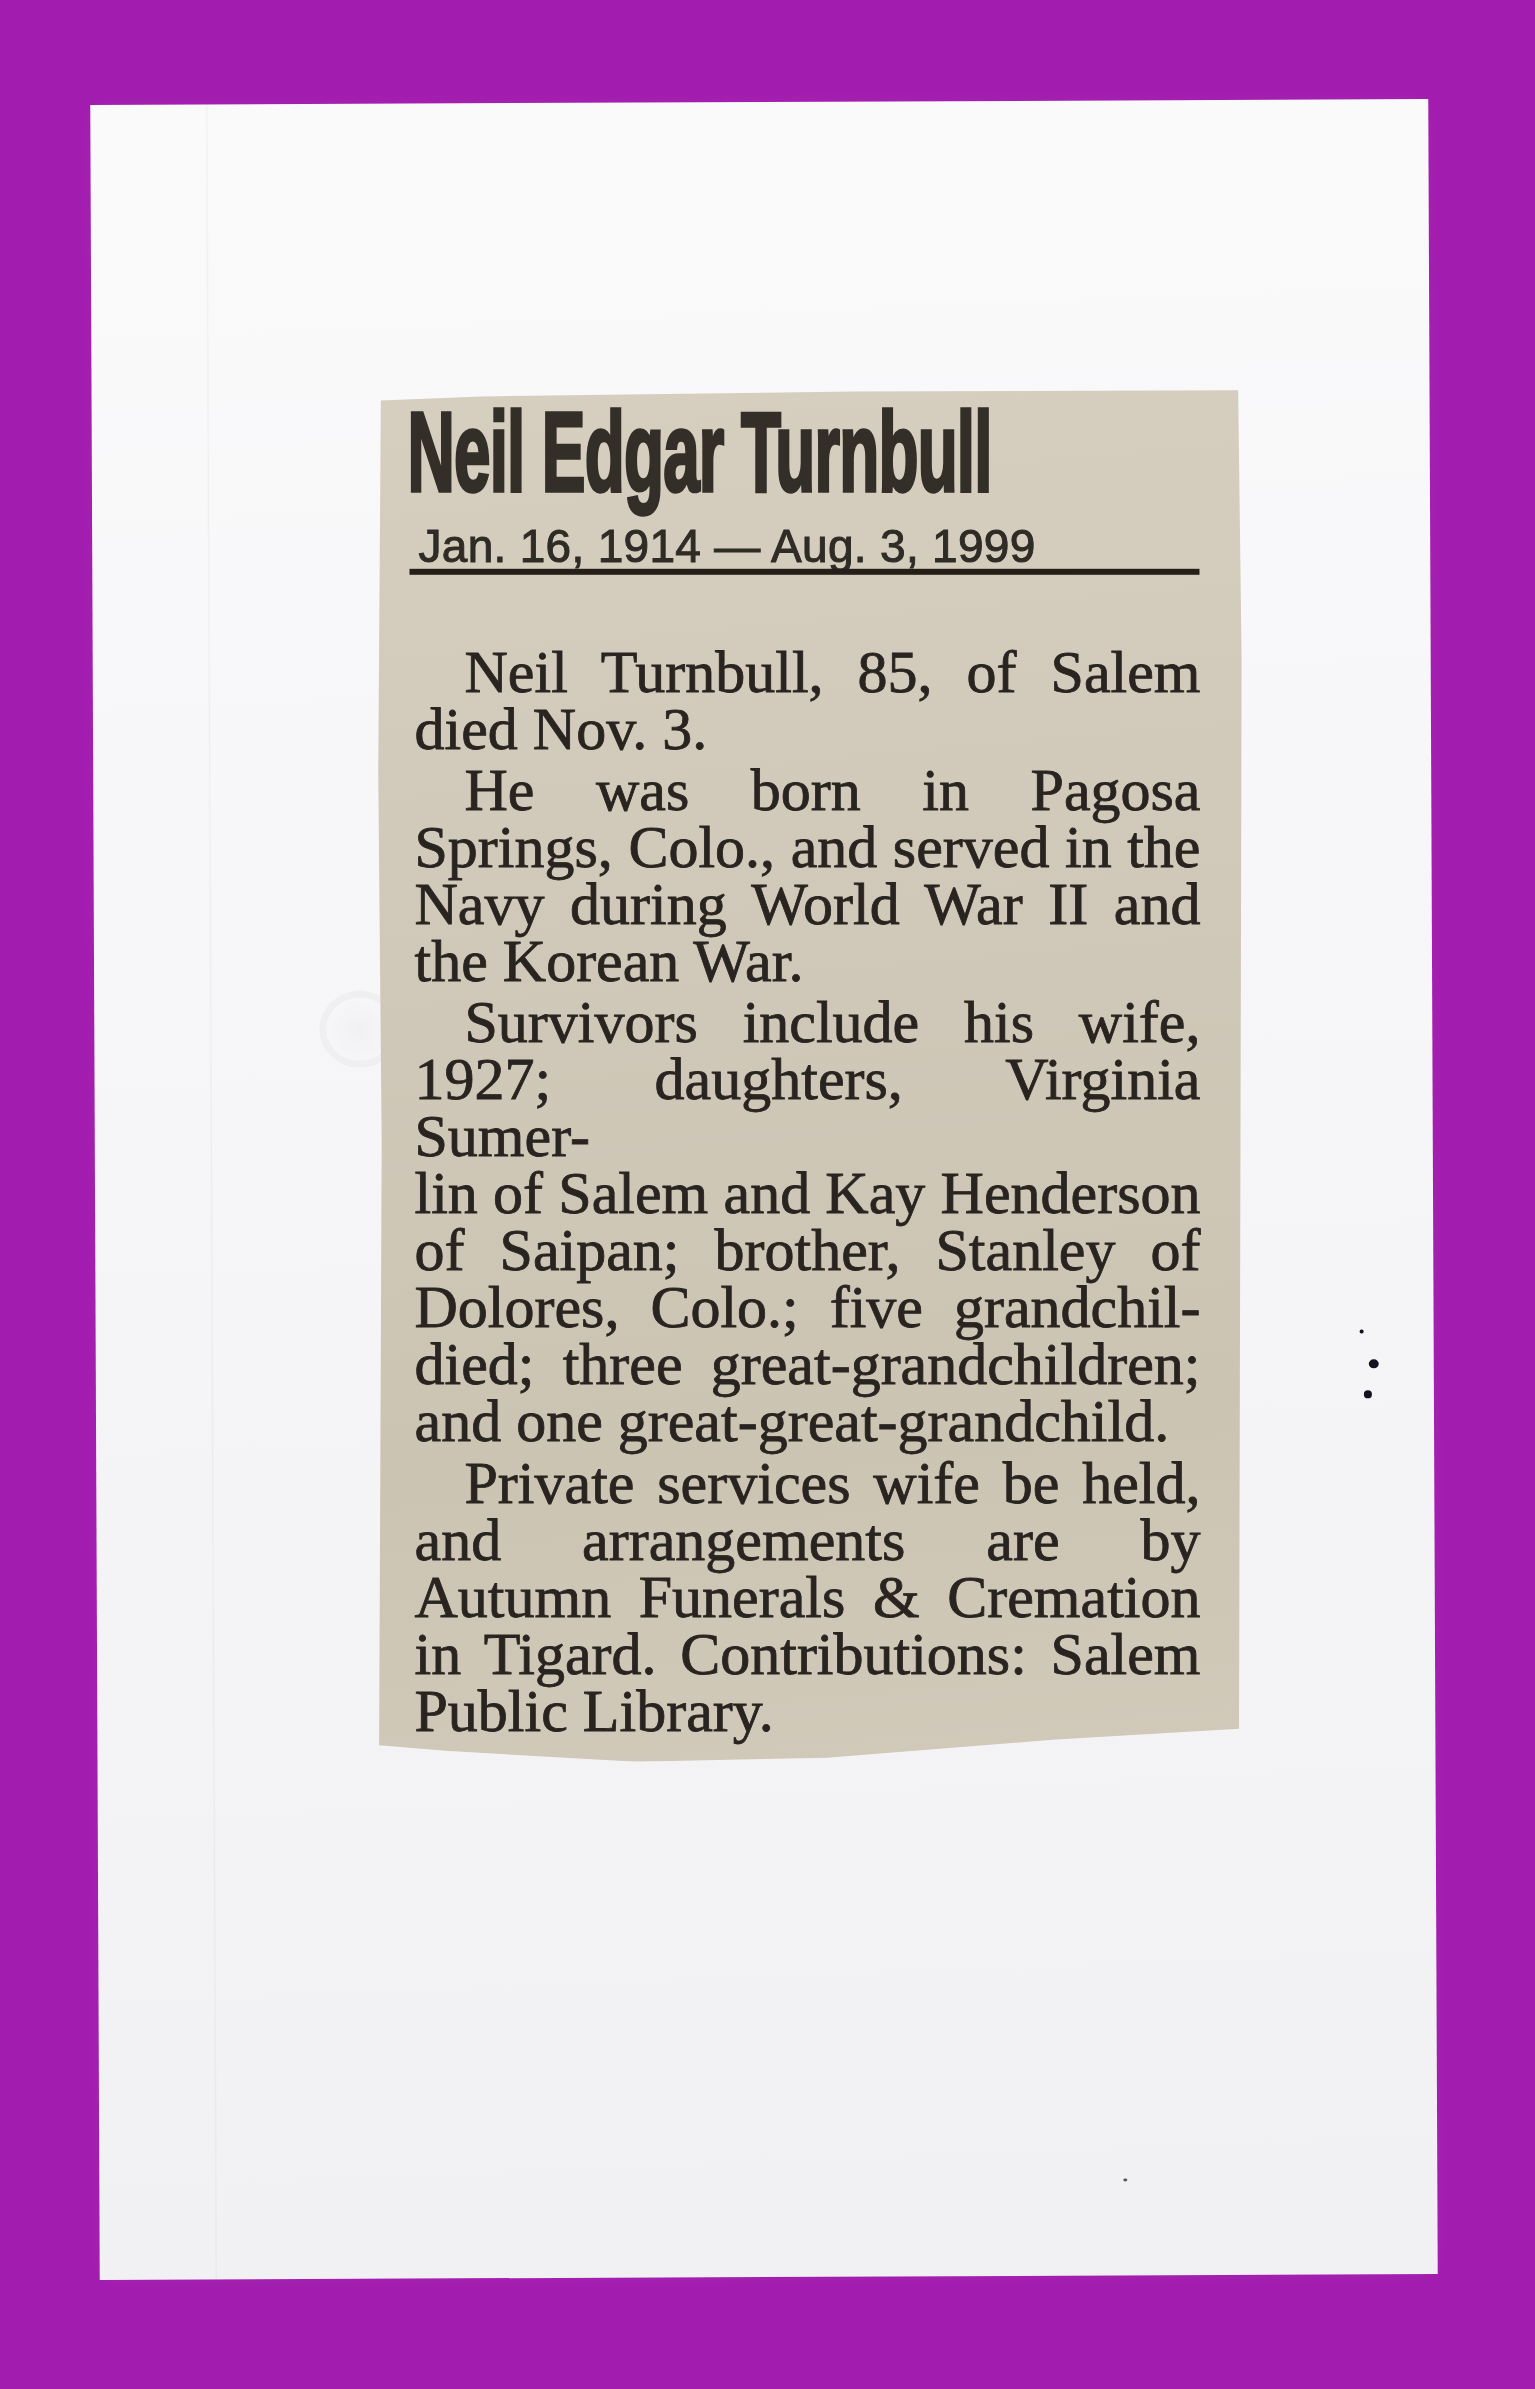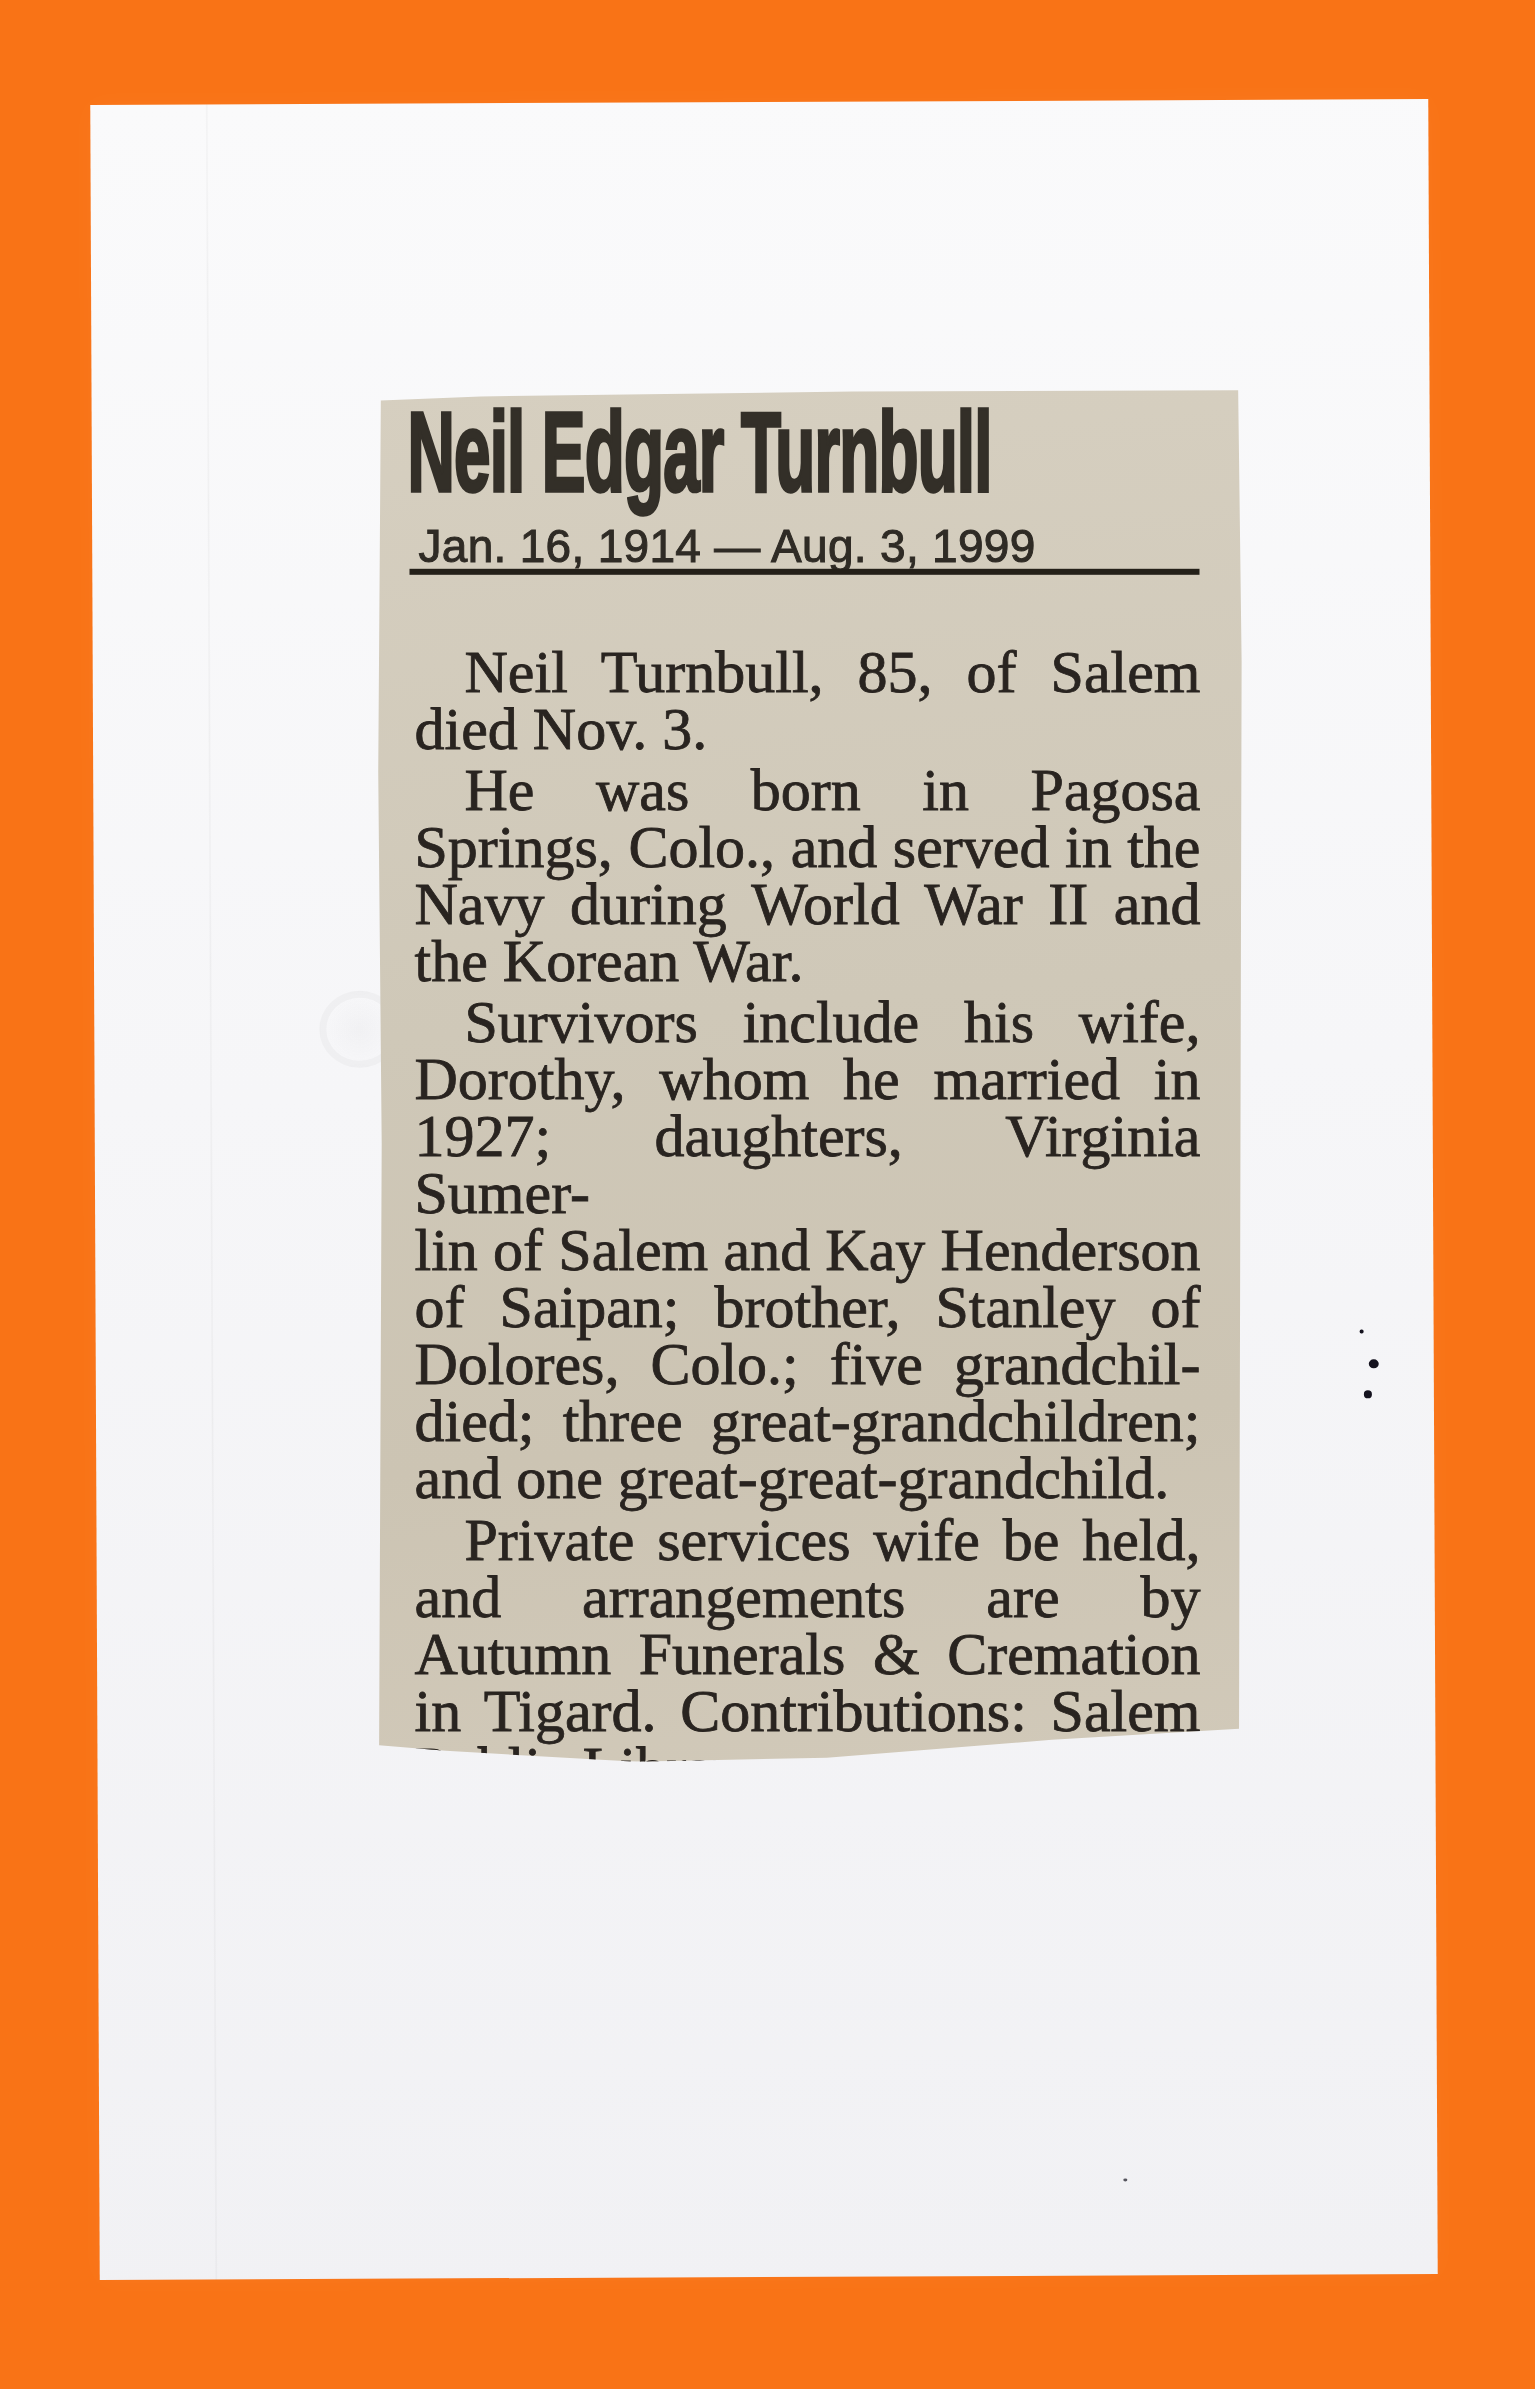--- a/index.html
+++ b/index.html
@@ -1,16 +1,16 @@
 <!DOCTYPE html>
 <html style="font-size:11px"><head>
 <meta charset="utf-8">
 <style>
   html,body{margin:0;padding:0;background:#030303;}
-  #stage{position:relative;width:1535px;height:2389px;background:#f97316;overflow:hidden;
+  #stage{position:relative;width:1535px;height:2389px;background:#a21caf;overflow:hidden;
          font-family:"Liberation Sans",sans-serif;}
   
   #card{position:absolute;left:95px;top:102px;width:1338px;height:2175px;
         background:linear-gradient(178deg,#fafafb 0%,#f6f6f8 45%,#f1f1f4 100%);
         transform:rotate(-0.25deg);transform-origin:50% 50%;
         box-shadow:0 0 28px rgba(255,255,255,0.04);}
   .crease{position:absolute;top:0;bottom:0;width:2.8px;
           background:linear-gradient(90deg,rgba(0,0,0,0) 0%,rgba(0,0,0,0.035) 50%,rgba(0,0,0,0) 100%);}
   .smudge{position:absolute;width:67px;height:63px;border-radius:50%;
           border:7px solid rgba(120,120,125,0.05);
@@ -58,21 +58,20 @@
             <div class="line last">died Nov. 3.</div>
           </div>
           <div class="para">
             <div class="line first">He was born in Pagosa</div>
             <div class="line">Springs, Colo., and served in the</div>
             <div class="line">Navy during World War II and</div>
             <div class="line last">the Korean War.</div>
           </div>
           <div class="para">
             <div class="line first">Survivors include his wife,</div>
-            <div class="line">Dorothy, whom he married in</div>
             <div class="line">1927; daughters, Virginia Sumer-</div>
             <div class="line">lin of Salem and Kay Henderson</div>
             <div class="line">of Saipan; brother, Stanley of</div>
             <div class="line">Dolores, Colo.; five grandchil-</div>
             <div class="line">died; three great-grandchildren;</div>
             <div class="line last">and one great-great-grandchild.</div>
           </div>
           <div class="para">
             <div class="line first">Private services wife be held,</div>
             <div class="line">and arrangements are by</div>

